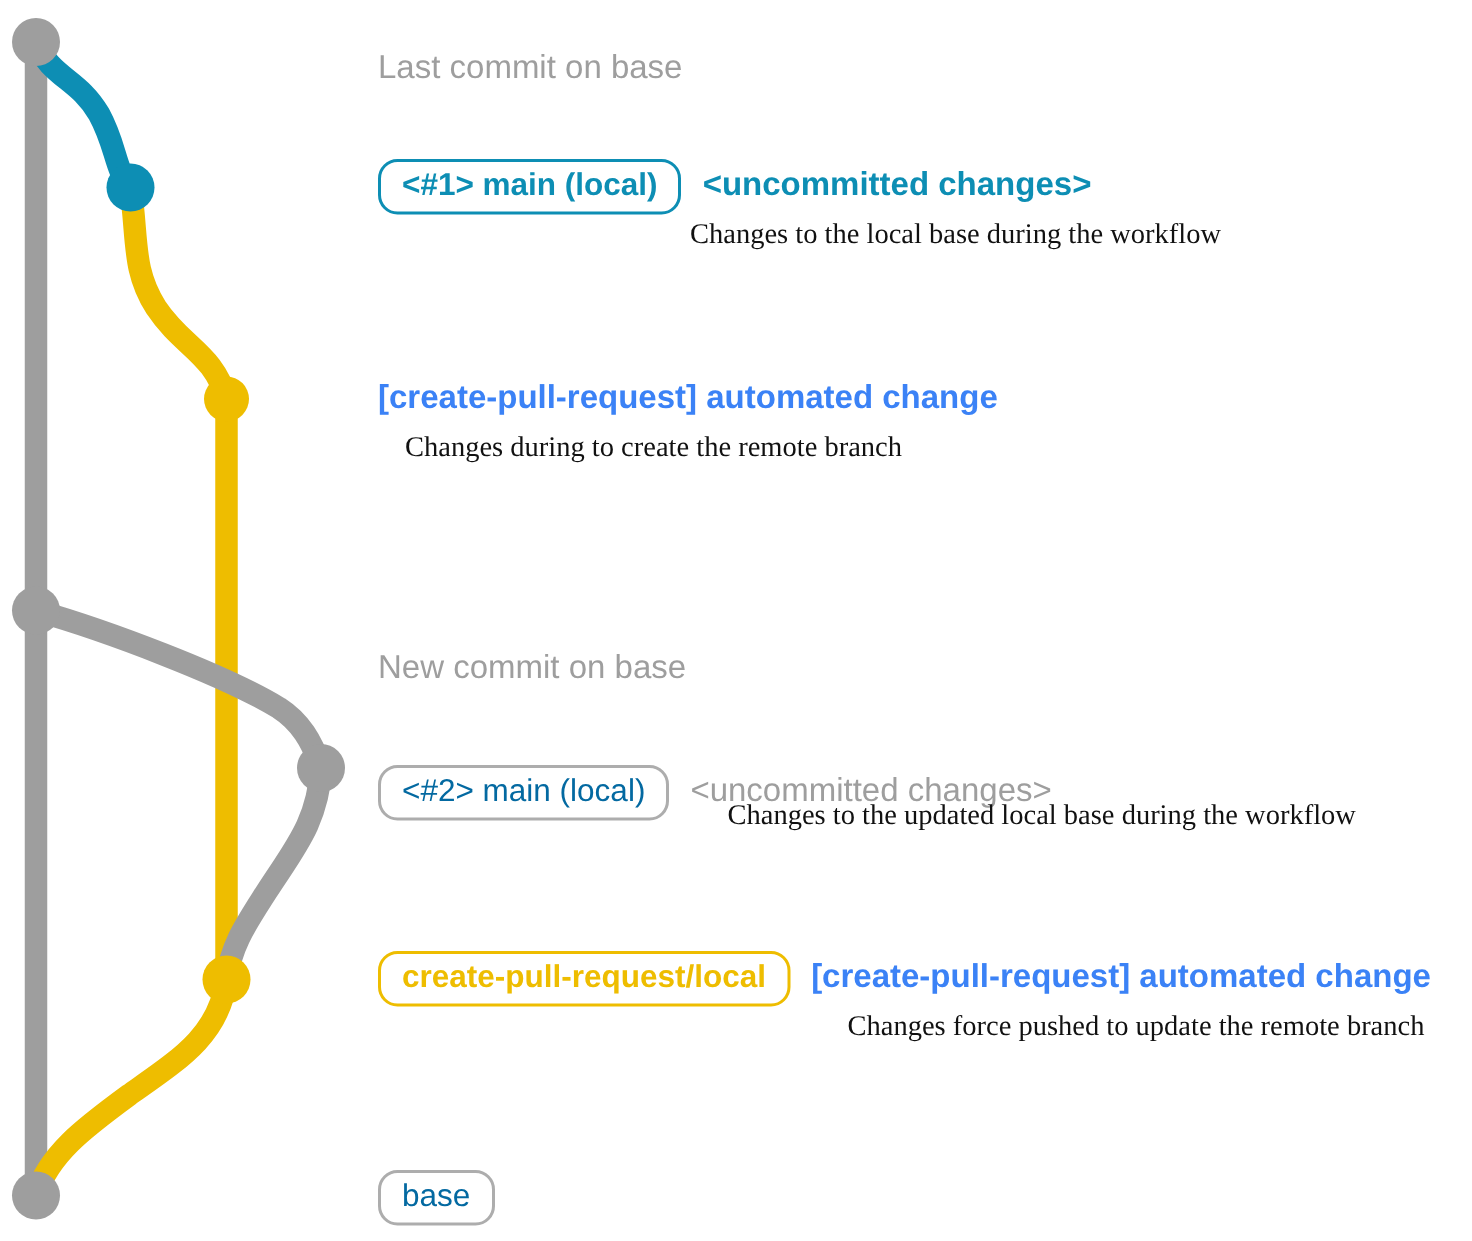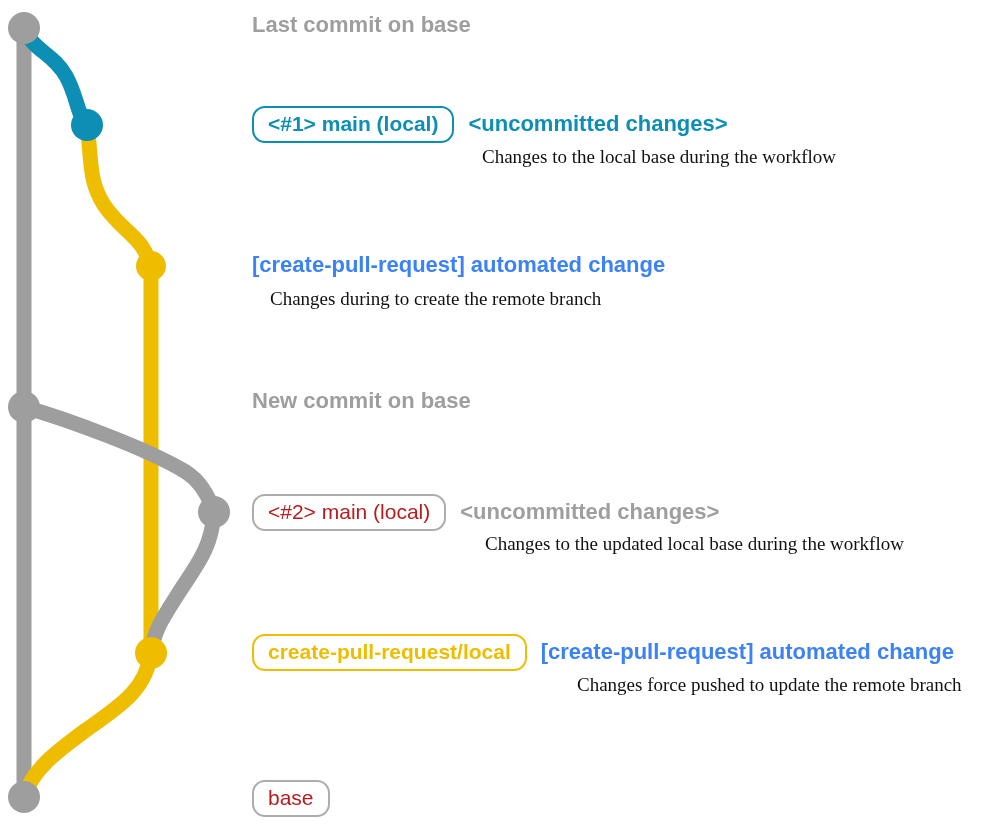--- a/index.html
+++ b/index.html
@@ -49,31 +49,31 @@
     border-radius: 13px;
     padding: 5px 14px 6px 14px;
     font-size: 21px;
     line-height: 22px;
     color: #9e9e9e;
     background: #ffffff;
     box-sizing: border-box;
   }
   .badge.blue   { border-color: #0d8eb4; color: #0d8eb4; font-weight: bold; }
   .badge.yellow { border-color: #eebd00; color: #eebd00; font-weight: bold; }
-  .badge.gray   { border-color: #adadad; color: #b91c1c; font-weight: normal; }
+  .badge.gray   { border-color: #adadad; color: #0369a1; font-weight: normal; }
 
   
   .subject {
     font-size: 22px;
     line-height: 26px;
     white-space: nowrap;
   }
   .subject.blue   { color: #0d8eb4; font-weight: bold; }
   .subject.yellow { color: #3b82f6; font-weight: bold; }
-  .subject.gray   { color: #9e9e9e; font-weight: bold; }
+  .subject.gray   { color: #9e9e9e; font-weight: normal; margin-top: 20px; }
 
   .badge + .subject { margin-left: 14px; }
 
   
   .description {
     position: absolute;
     font-family: "Liberation Serif", "DejaVu Serif", serif;
     font-size: 19px;
     line-height: 22px;
     color: #111111;
@@ -111,40 +111,40 @@
 <div class="rows-layer">
 
   <div class="commit-row" style="top:12px;">
     <span class="subject gray">Last commit on base</span>
   </div>
 
   <div class="commit-row" style="top:106px;">
     <span class="badge blue">&lt;#1&gt; main (local)</span>
     <span class="subject blue">&lt;uncommitted changes&gt;</span>
   </div>
-  <div class="description" style="left:482px; top:146px;">Changes to the local base during the workflow</div>
+  <div class="description" style="left:460px; top:146px;">Changes to the local base during the workflow</div>
 
   <div class="commit-row" style="top:252px;">
     <span class="subject yellow">[create-pull-request] automated change</span>
   </div>
   <div class="description" style="left:270px; top:288px;">Changes during to create the remote branch</div>
 
-  <div class="commit-row" style="top:388px;">
+  <div class="commit-row" style="top:412px;">
     <span class="subject gray">New commit on base</span>
   </div>
 
   <div class="commit-row" style="top:494px;">
     <span class="badge gray">&lt;#2&gt; main (local)</span>
     <span class="subject gray">&lt;uncommitted changes&gt;</span>
   </div>
   <div class="description" style="left:485px; top:533px;">Changes to the updated local base during the workflow</div>
 
   <div class="commit-row" style="top:634px;">
     <span class="badge yellow">create-pull-request/local</span>
     <span class="subject yellow">[create-pull-request] automated change</span>
   </div>
-  <div class="description" style="left:565px; top:674px;margin-left:12px;">Changes force pushed to update the remote branch</div>
+  <div class="description" style="left:565px; top:674px;">Changes force pushed to update the remote branch</div>
 
   <div class="commit-row" style="top:780px;">
     <span class="badge gray">base</span>
   </div>
 
 </div>
 
 </body></html>

